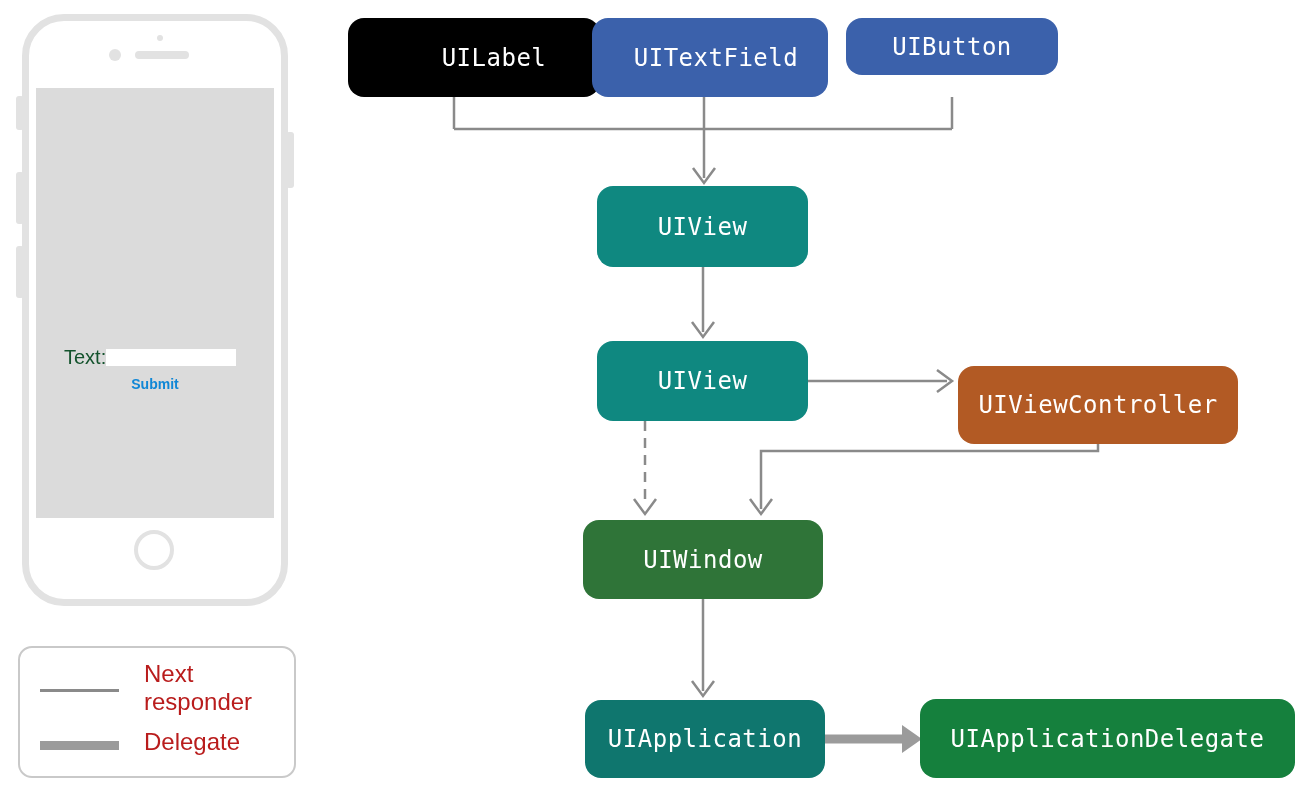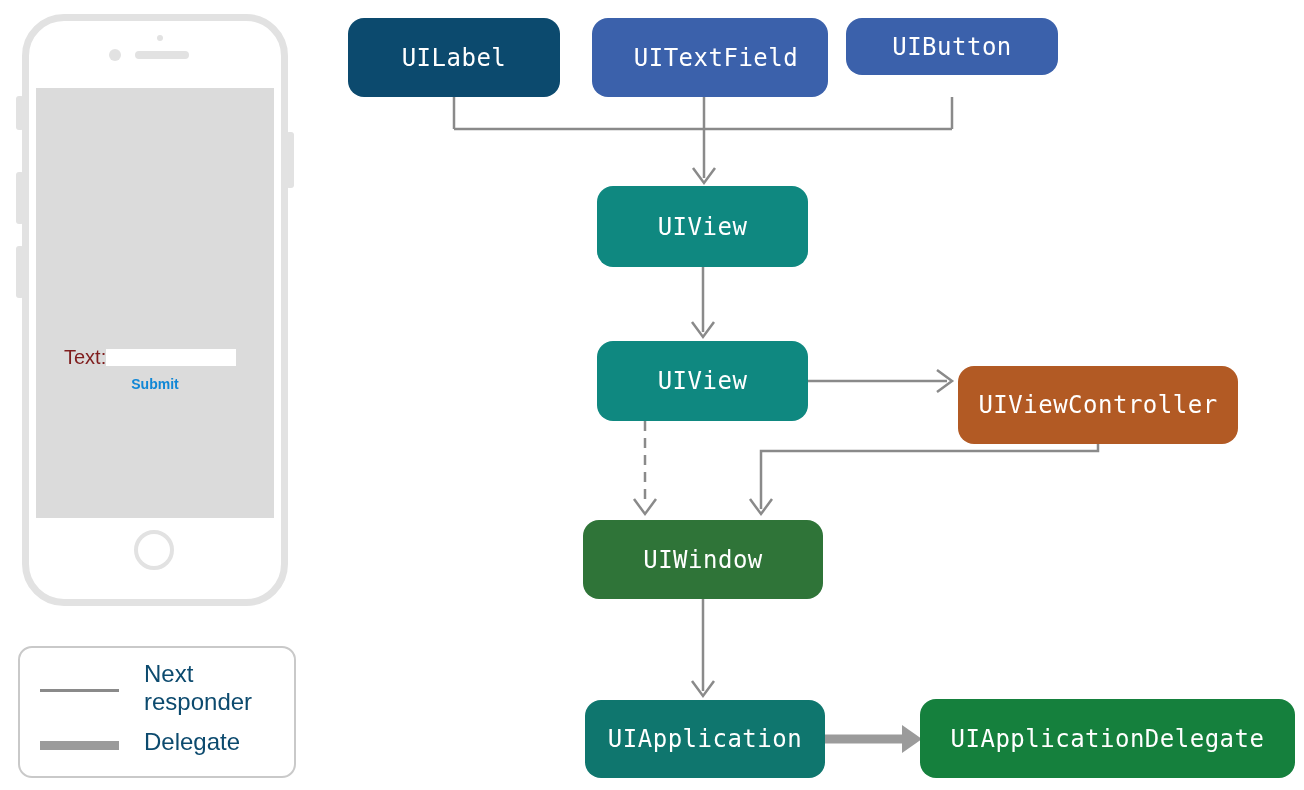--- a/index.html
+++ b/index.html
@@ -25,39 +25,39 @@
   .n-uiappdelegate  {left:920px;top:699px;width:375px;height:79px;}
   
   .wires{position:absolute;left:0;top:0;width:1304px;height:790px;pointer-events:none;}
   
   .legend{
     position:absolute;left:18px;top:646px;width:278px;height:132px;
     border:2px solid #c9c9c9;border-radius:14px;box-sizing:border-box;background:#fff;
   }
   .legend .sample-thin{position:absolute;left:20px;top:41px;width:79px;height:3px;background:#8a8a8a;}
   .legend .sample-thick{position:absolute;left:20px;top:93px;width:79px;height:9px;background:#9b9b9b;}
-  .legend .lab{position:absolute;left:124px;color:#0c4a6e;font-size:24px;line-height:28px;}
+  .legend .lab{position:absolute;left:124px;color:#b91c1c;font-size:24px;line-height:28px;}
   .legend .lab-next{top:12px;width:130px;}
   .legend .lab-delegate{top:80px;width:140px;}
   
   .phone-bump{position:absolute;background:#e2e2e2;border-radius:3px;}
   .phone{
     position:absolute;left:22px;top:14px;width:266px;height:592px;box-sizing:border-box;
     border:7px solid #e2e2e2;border-radius:42px;background:#ffffff;
   }
   .phone .dot-tiny{position:absolute;left:128px;top:14px;width:6px;height:6px;border-radius:50%;background:#e2e2e2;}
   .phone .dot-camera{position:absolute;left:80px;top:28px;width:12px;height:12px;border-radius:50%;background:#e2e2e2;}
   .phone .speaker{position:absolute;left:106px;top:30px;width:54px;height:8px;border-radius:4px;background:#e2e2e2;}
   .phone .screen{position:absolute;left:7px;top:67px;width:238px;height:430px;background:#dbdbdb;}
   .phone .home{
     position:absolute;left:105px;top:509px;width:40px;height:40px;border-radius:50%;
     box-sizing:border-box;border:4px solid #e2e2e2;background:#ffffff;
   }
   .mock-row{position:absolute;left:28px;top:258px;display:flex;align-items:center;}
-  .mock-label{font-size:20px;color:#7f1d1d;margin-right:0;}
+  .mock-label{font-size:20px;color:#14532d;margin-right:0;}
   .mock-input{width:130px;height:17px;background:#ffffff;}
   .mock-submit{
     position:absolute;left:0;top:288px;width:238px;text-align:center;
     font-size:14px;font-weight:600;color:#1087d6;
   }
 </style>
 </head>
 <body>
 
 <div class="canvas">
@@ -115,21 +115,21 @@
       <path d="M703,599 V691"></path>
       <path d="M692,681 L703,696 L714,681"></path>
     </g>
 
     <g stroke="#9b9b9b">
       <path d="M825,739 H902" stroke-width="9"></path>
       <path d="M902,725 L922,739 L902,753 Z" fill="#9b9b9b" stroke="none"></path>
     </g>
   </svg>
 
-  <div class="node n-uilabel" style="background: #0c4a6e;">
+  <div class="node n-uilabel" style="background: #000000; padding-left: 40px;">
       <span>UILabel</span>
     </div>
   <div class="node n-uitextfield" style="background: rgb(59, 97, 171);">
       <span>UITextField</span>
     </div>
   <div class="node n-uibutton" style="background: rgb(59, 97, 171);">
       <span>UIButton</span>
     </div>
   <div class="node n-uiview1" style="background: rgb(15, 136, 128);">
       <span>UIView</span>

